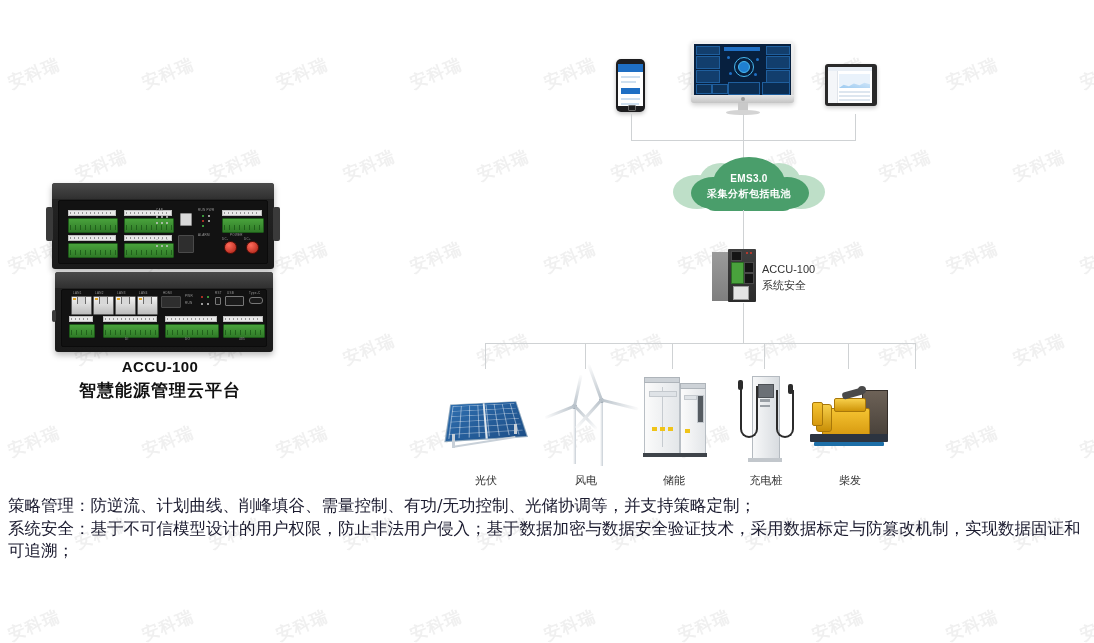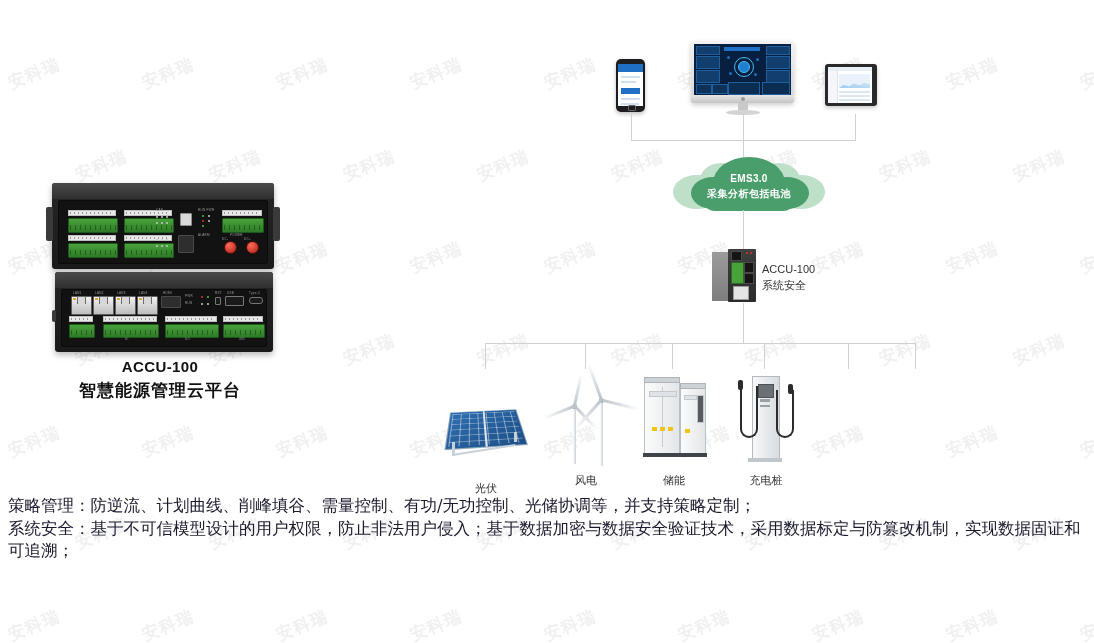--- a/index.html
+++ b/index.html
@@ -503,21 +503,21 @@
 
   <div class="ln v" style="left:743px;top:303px;height:40px;"></div>
   <div class="ln h" style="left:485px;top:343px;width:430px;"></div>
   <div class="ln v" style="left:485px;top:343px;height:26px;"></div>
   <div class="ln v" style="left:585px;top:343px;height:26px;"></div>
   <div class="ln v" style="left:672px;top:343px;height:26px;"></div>
   <div class="ln v" style="left:764px;top:343px;height:26px;"></div>
   <div class="ln v" style="left:848px;top:343px;height:26px;"></div>
   <div class="ln v" style="left:915px;top:343px;height:26px;"></div>
 
-  <div class="asset" style="left:436px;top:380px;">
+  <div class="asset" style="left:436px;top:372px;">
     <div class="art">
       <div class="solar-panel">
           <div class="grid"></div>
           <div class="mid"></div>
         </div>
       <div class="solar-leg" style="left:16px;top:62px;width:3px;height:14px;"></div>
       <div class="solar-leg" style="left:78px;top:52px;width:3px;height:10px;"></div>
       <div class="solar-leg" style="left:16px;top:74px;width:64px;height:2px;transform:rotate(-9deg);transform-origin:0 0;"></div>
     </div>
     <div class="cap">光伏</div>
@@ -573,20 +573,34 @@
       <div class="btn" style="left:44px;top:33px;width:10px;height:2px;"></div>
       <div class="cable" style="left:24px;top:14px;width:14px;height:50px;"></div>
       <div class="gun" style="left:22px;top:8px;"></div>
       <div class="cable" style="left:60px;top:18px;width:14px;height:46px;border-radius:0 0 14px 14px;"></div>
       <div class="gun" style="left:72px;top:12px;"></div>
       <div class="base" style="left:32px;top:86px;width:34px;height:4px;"></div>
     </div>
     <div class="cap">充电桩</div>
   </div>
 
+  <div class="asset gen" style="left:800px;top:372px;">
+    <div class="art">
+      <div class="rad" style="left:62px;top:18px;width:24px;height:48px;"></div>
+      <div class="blk" style="left:22px;top:36px;width:46px;height:26px;"></div>
+      <div class="cyl" style="left:34px;top:26px;width:30px;height:12px;"></div>
+      <div class="pipe" style="left:42px;top:18px;width:22px;height:7px;transform:rotate(-16deg);"></div>
+      <div class="pipe" style="left:58px;top:14px;width:8px;height:8px;border-radius:50%;"></div>
+      <div class="alt" style="left:16px;top:32px;width:14px;height:26px;"></div>
+      <div class="blk" style="left:12px;top:30px;width:9px;height:22px;"></div>
+      <div class="skid" style="left:10px;top:62px;width:78px;height:8px;"></div>
+      <div class="skid" style="left:14px;top:70px;width:70px;height:4px;background:#1d6fa8;"></div>
+    </div>
+    <div class="cap">柴发</div>
+  </div>
 
 
 </div>
 
 <div id="specs">
   <div class="sline">策略管理：防逆流、计划曲线、削峰填谷、需量控制、有功/无功控制、光储协调等，并支持策略定制；</div>
   <div class="sline wrap">系统安全：基于不可信模型设计的用户权限，防止非法用户侵入；基于数据加密与数据安全验证技术，采用数据标定与防篡改机制，实现数据固证和可追溯；</div>
 </div>
 
 </body></html>

